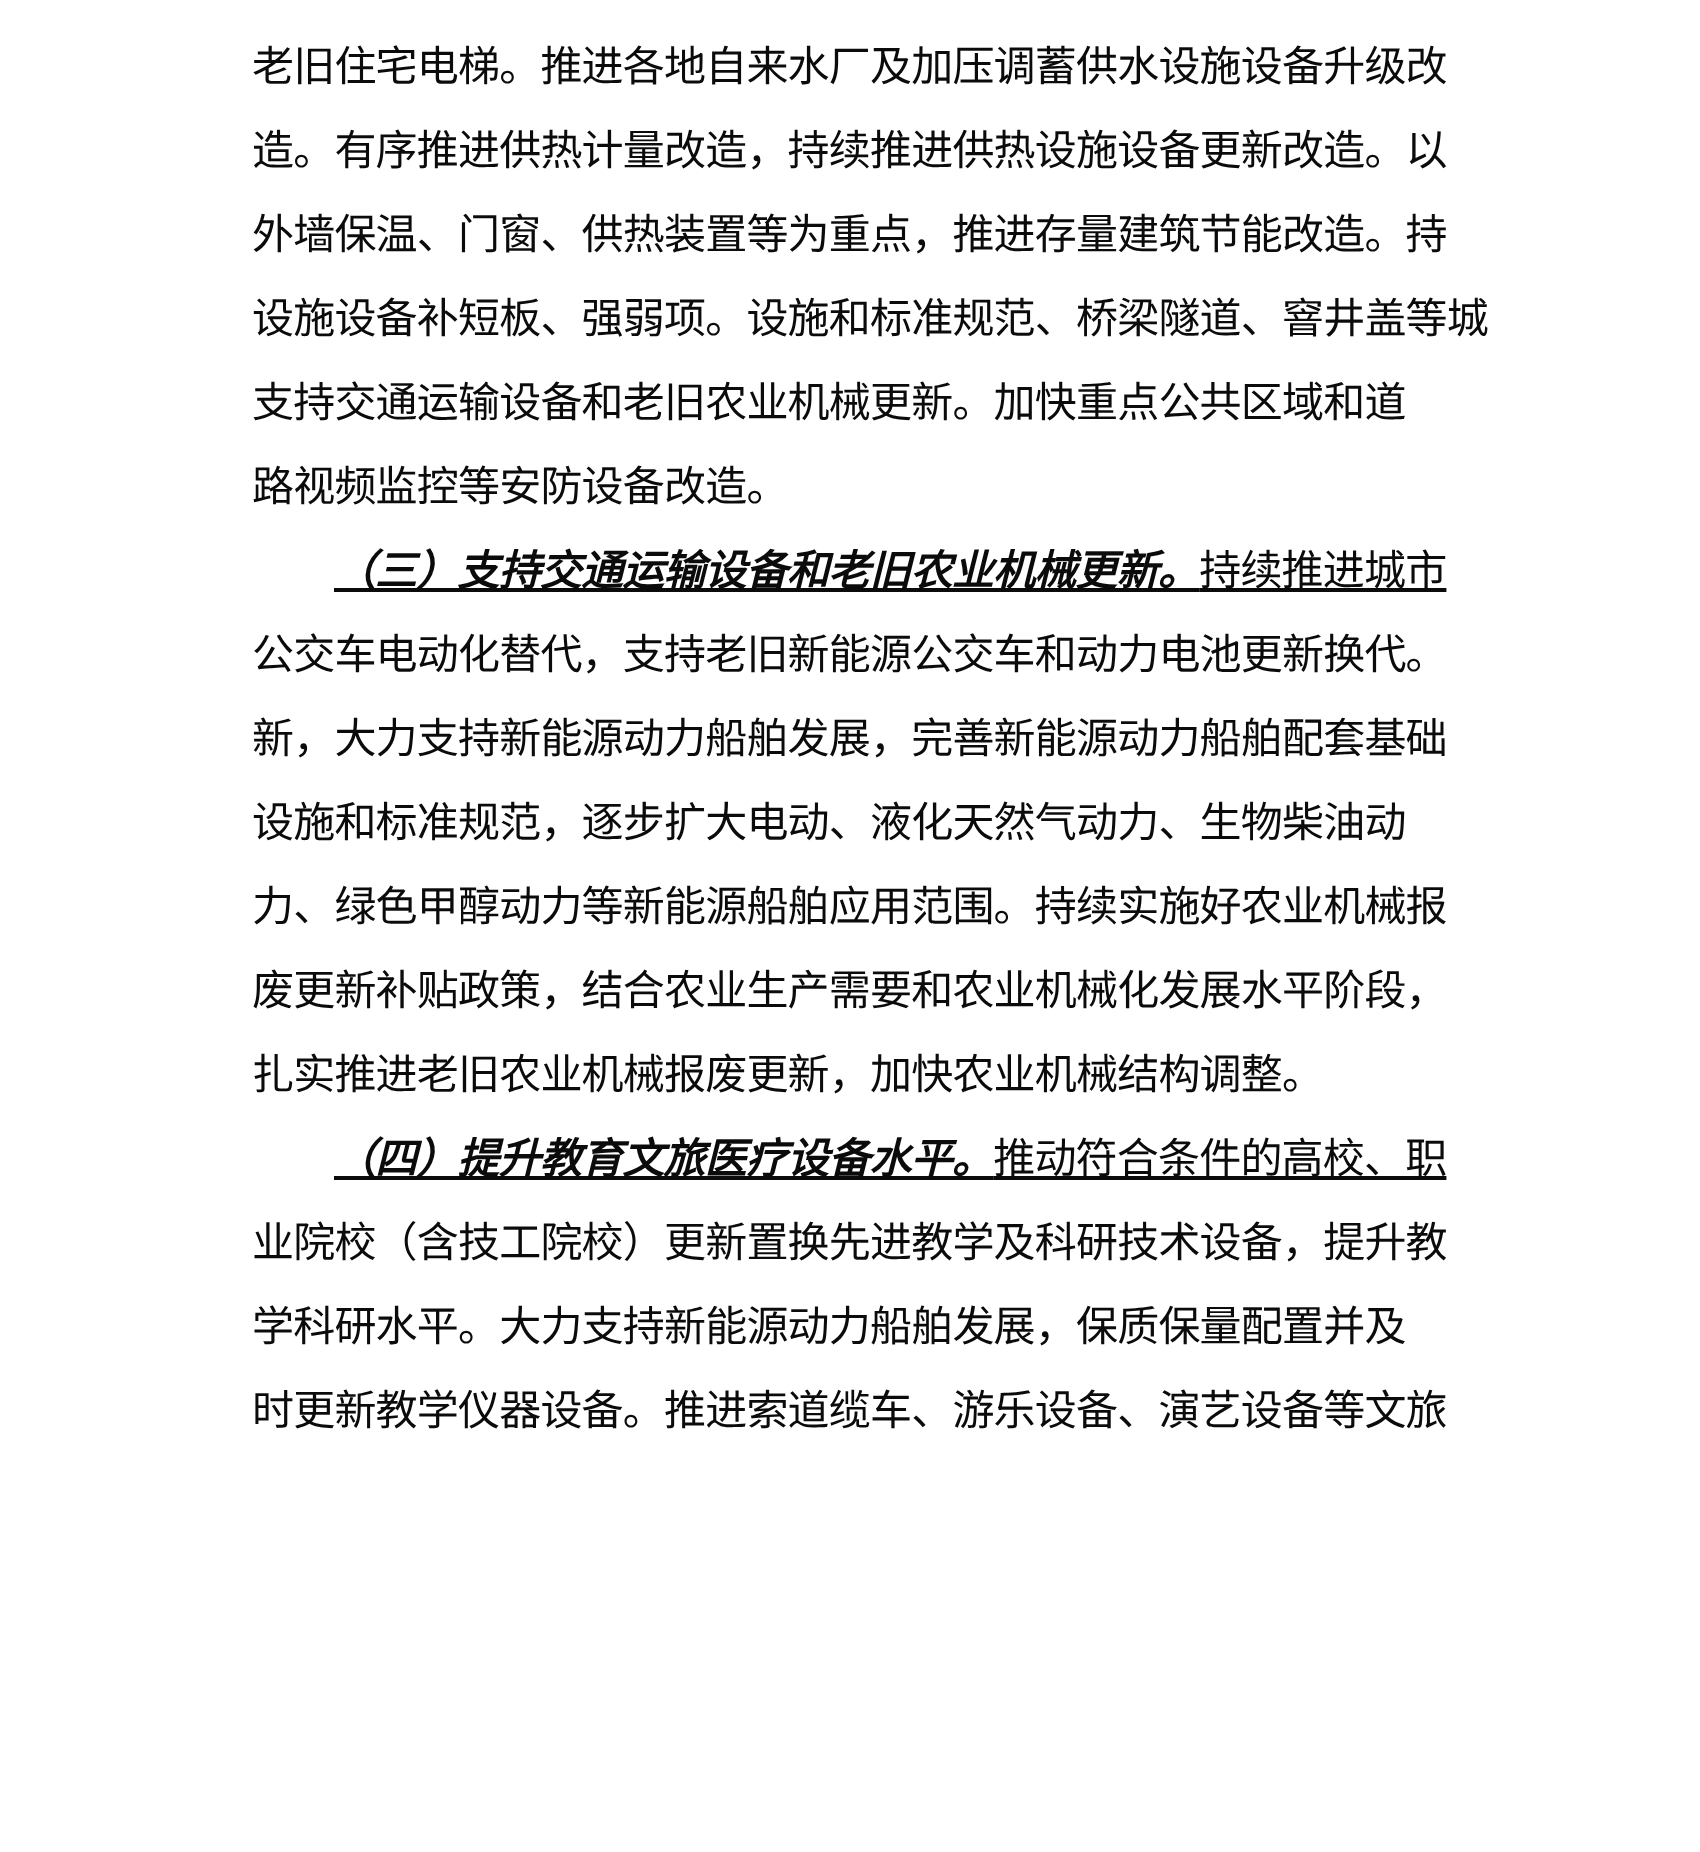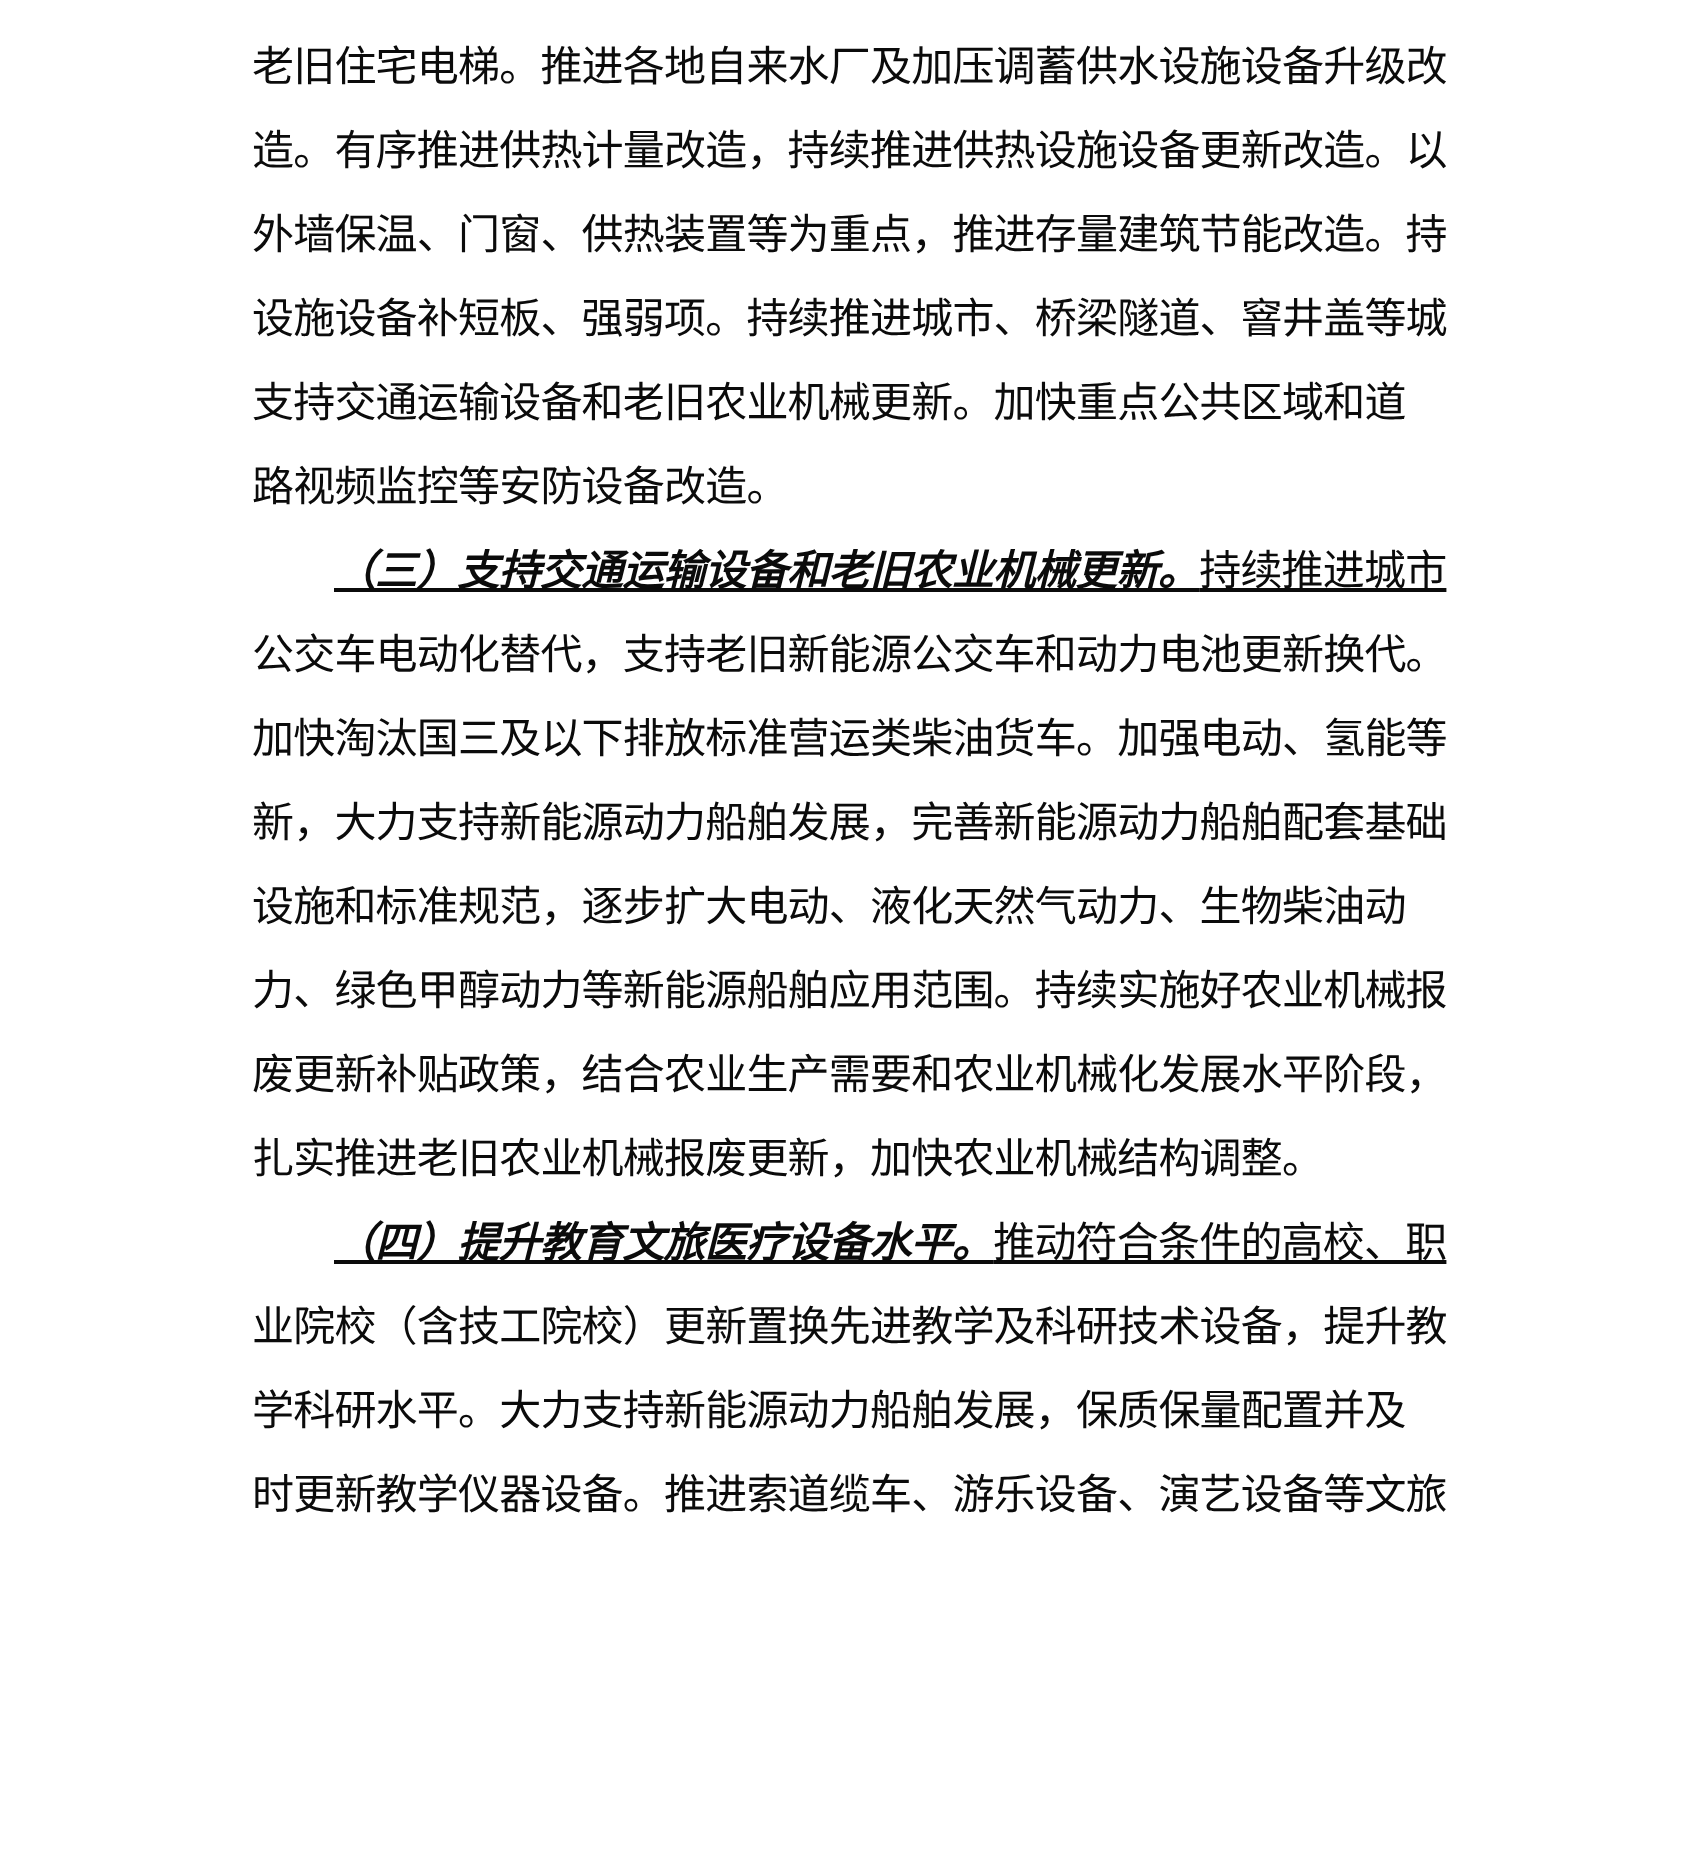--- a/index.html
+++ b/index.html
@@ -42,29 +42,28 @@
 </head>
 <body>
 
 <div class="page">
   <div class="content">
 
     <div>
       <div class="line">老旧住宅电梯。推进各地自来水厂及加压调蓄供水设施设备升级改</div>
       <div class="line">造。有序推进供热计量改造，持续推进供热设施设备更新改造。以</div>
       <div class="line">外墙保温、门窗、供热装置等为重点，推进存量建筑节能改造。持</div>
-      <div class="line">设施设备补短板、强弱项。持续推进城市、桥梁隧道、窨井盖等城</div>
+      <div class="line">设施设备补短板、强弱项。设施和标准规范、桥梁隧道、窨井盖等城</div>
       <div class="line">支持交通运输设备和老旧农业机械更新。加快重点公共区域和道</div>
       <div class="line">路视频监控等安防设备改造。</div>
     </div>
 
     <div>
       <div class="line indent"><span class="section-heading">（三）支持交通运输设备和老旧农业机械更新。</span><span>持续推进城市</span></div>
       <div class="line">公交车电动化替代，支持老旧新能源公交车和动力电池更新换代。</div>
-      <div class="line">加快淘汰国三及以下排放标准营运类柴油货车。加强电动、氢能等</div>
       <div class="line">新，大力支持新能源动力船舶发展，完善新能源动力船舶配套基础</div>
       <div class="line">设施和标准规范，逐步扩大电动、液化天然气动力、生物柴油动</div>
       <div class="line">力、绿色甲醇动力等新能源船舶应用范围。持续实施好农业机械报</div>
       <div class="line">废更新补贴政策，结合农业生产需要和农业机械化发展水平阶段，</div>
       <div class="line">扎实推进老旧农业机械报废更新，加快农业机械结构调整。</div>
     </div>
 
     <div>
       <div class="line indent"><span class="section-heading">（四）提升教育文旅医疗设备水平。</span><span>推动符合条件的高校、职</span></div>
       <div class="line">业院校（含技工院校）更新置换先进教学及科研技术设备，提升教</div>

